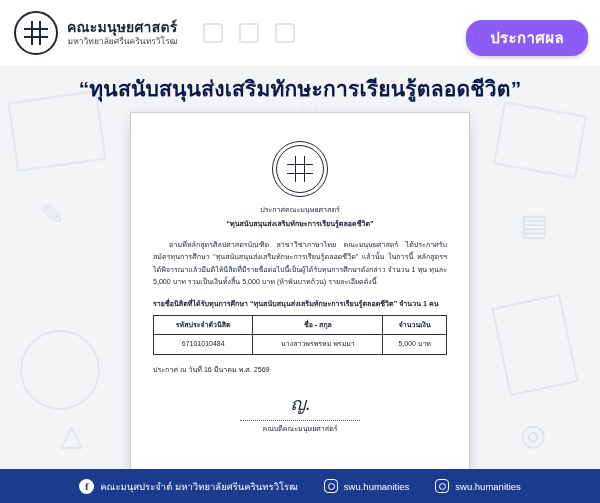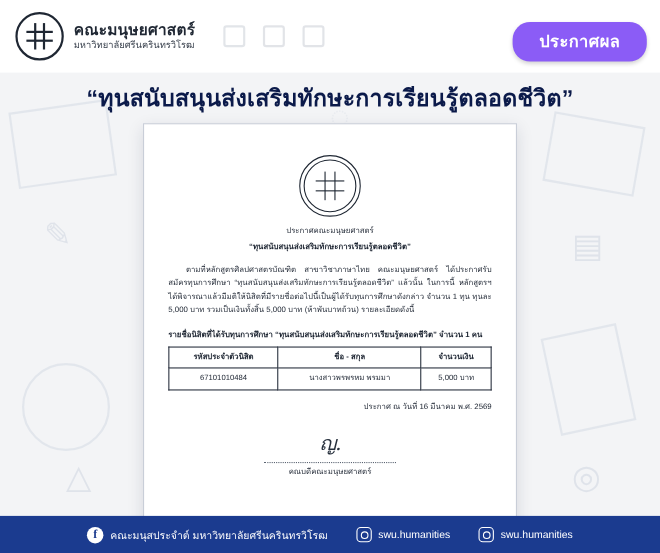--- a/index.html
+++ b/index.html
@@ -31,20 +31,21 @@
   
   .header {
     position: absolute;
     top: 0; left: 0; right: 0;
     height: 66px;
     background: #ffffff;
     display: flex;
     align-items: center;
     padding: 0 14px;
     z-index: 6;
+    text-align: right;
   }
   .logo-wrap { display: flex; align-items: center; gap: 9px; }
   .logo-mark {
     width: 44px; height: 44px;
     border-radius: 50%;
     border: 2.5px solid #1f2733;
     display: flex; align-items: center; justify-content: center;
     background: #fff;
     position: relative;
   }
@@ -182,21 +183,21 @@
     font-size: 7px;
   }
   table.doc-table th, table.doc-table td {
     border: .8px solid #2b3340;
     padding: 4px 3px;
     text-align: center;
   }
   table.doc-table th { font-weight: bold; }
   .doc-date {
     margin-top: 10px;
-    text-align: right;
+    text-align: left;
   }
   .sign-block {
     margin-top: 14px;
     text-align: center;
   }
   .sign-scribble {
     font-family: "DejaVu Serif", serif;
     font-style: italic;
     font-size: 18px;
     color: #27303d;

